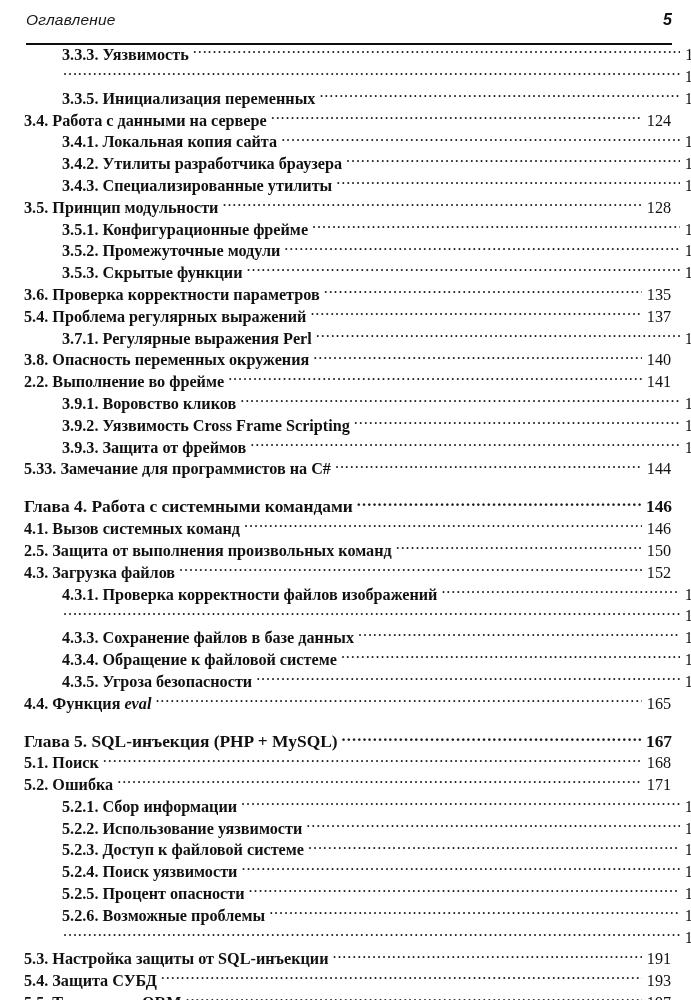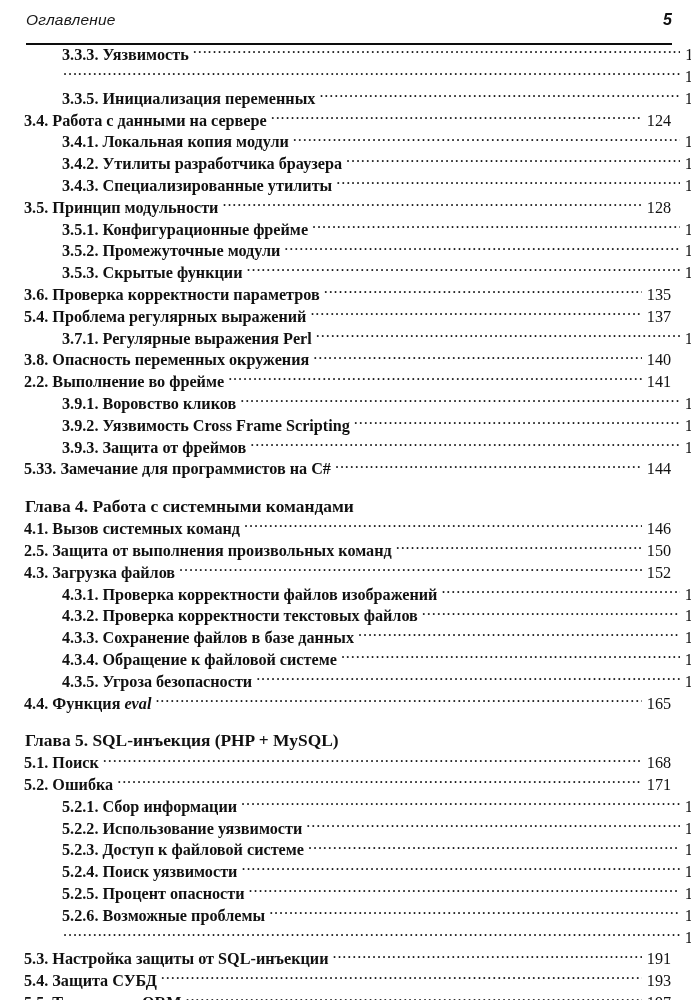--- a/index.html
+++ b/index.html
@@ -110,21 +110,20 @@
   .lvl-1 { padding-left: 2px; }
   .lvl-2 { padding-left: 40px; }
 
   
   .toc-entry.chapter {
     font-weight: 700;
     font-size: 17.4px;
     line-height: 23px;
     height: 23px;
     padding-left: 2px;
-    flex-direction: column;
   }
   .toc-entry.chapter .dots::before {
     font-weight: 700;
     font-size: 16.4px;
     letter-spacing: 1.1px;
   }
 
   .gap-before { margin-top: 15px; }
 
   .ital { font-style: italic; }
@@ -153,21 +152,21 @@
         <span class="lbl">3.3.5. Инициализация переменных</span>
         <span class="dots"></span>
         <span class="pg">122</span>
       </div>
       <div class="toc-entry lvl-1">
         <span class="lbl">3.4. Работа с данными на сервере</span>
         <span class="dots"></span>
         <span class="pg">124</span>
       </div>
       <div class="toc-entry lvl-2">
-        <span class="lbl">3.4.1. Локальная копия модули</span>
+        <span class="lbl">3.4.1. Локальная копия сайта</span>
         <span class="dots"></span>
         <span class="pg">124</span>
       </div>
       <div class="toc-entry lvl-2">
         <span class="lbl">3.4.2. Утилиты разработчика браузера</span>
         <span class="dots"></span>
         <span class="pg">125</span>
       </div>
       <div class="toc-entry lvl-2">
         <span class="lbl">3.4.3. Специализированные утилиты</span>
@@ -258,21 +257,20 @@
         <span class="lbl">4.3. Загрузка файлов</span>
         <span class="dots"></span>
         <span class="pg">152</span>
       </div>
       <div class="toc-entry lvl-2">
         <span class="lbl">4.3.1. Проверка корректности файлов изображений</span>
         <span class="dots"></span>
         <span class="pg">156</span>
       </div>
       <div class="toc-entry lvl-2">
-        <span class="lbl">4.3.2. Проверка корректности текстовых файлов</span>
         <span class="dots"></span>
         <span class="pg">160</span>
       </div>
       <div class="toc-entry lvl-2">
         <span class="lbl">4.3.3. Сохранение файлов в базе данных</span>
         <span class="dots"></span>
         <span class="pg">161</span>
       </div>
       <div class="toc-entry lvl-2">
         <span class="lbl">4.3.4. Обращение к файловой системе</span>

